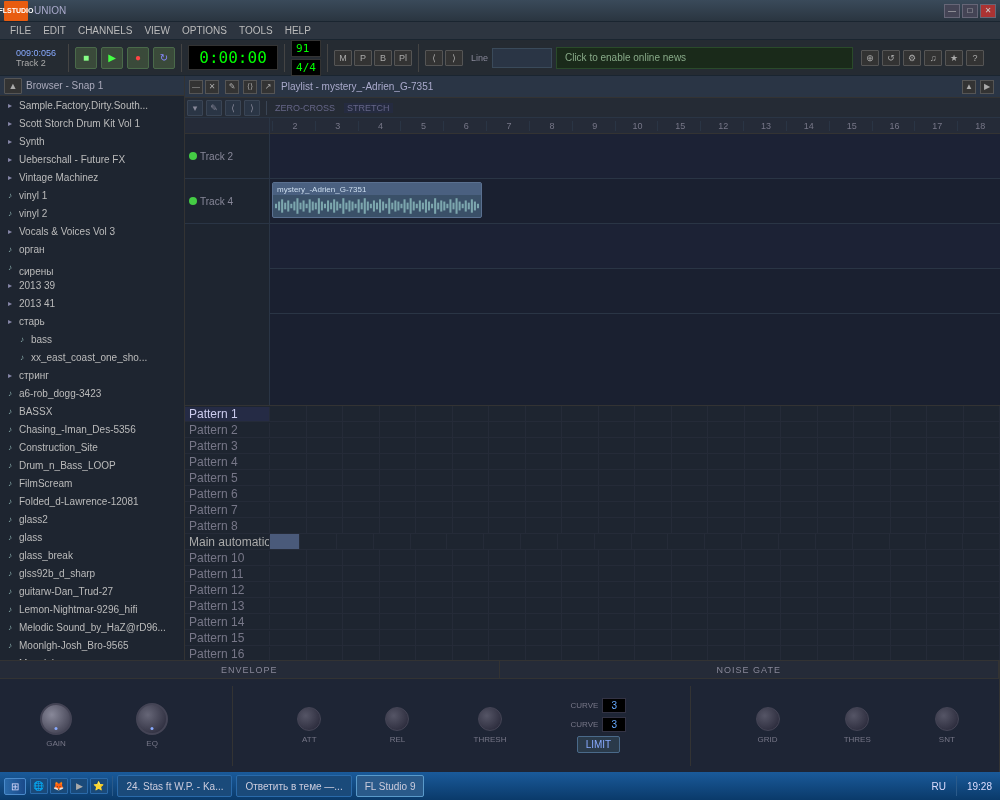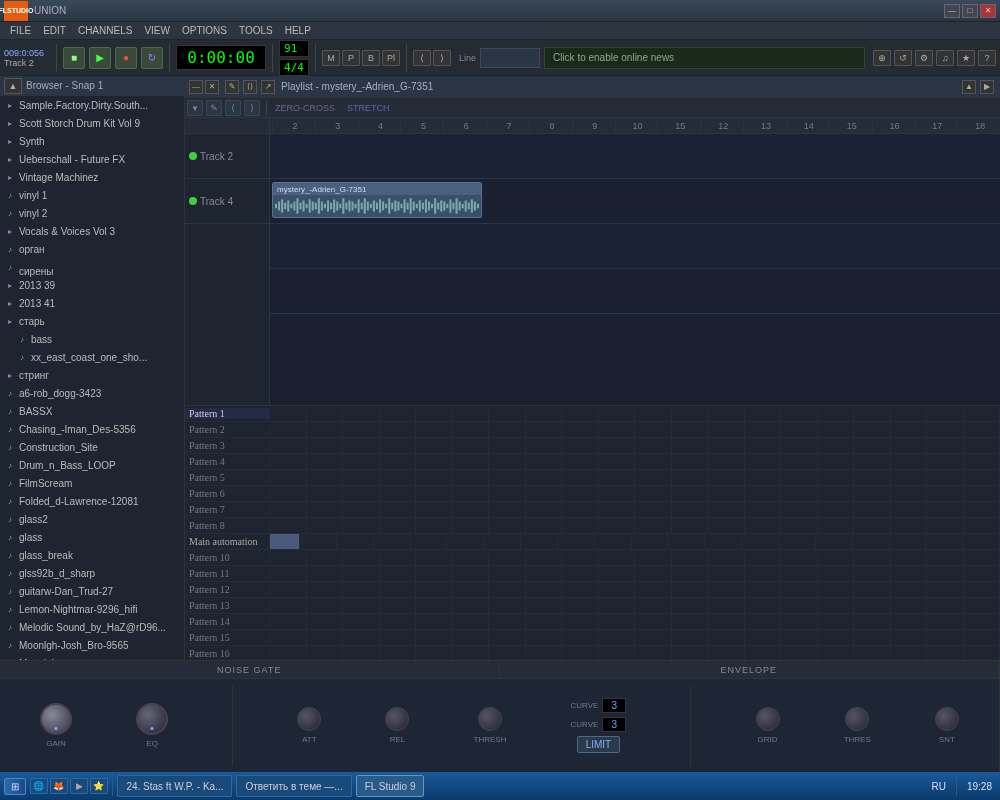--- a/index.html
+++ b/index.html
@@ -27,21 +27,21 @@
       border-bottom: 1px solid #1a2530;
     }
     .menu-item { color: #bbb; font-size: 10px; padding: 0 6px; cursor: pointer; height: 100%; display: flex; align-items: center; }
 
     
     #toolbar {
       height: 36px;
       background: #252b32;
       display: flex;
       align-items: center;
-      padding: 2px 4px;
+      padding: 2px 16px;
       gap: 4px;
       border-bottom: 1px solid #1a2530;
     }
     .transport-btn {
       width: 22px; height: 22px; background: #3a4a3a; border: 1px solid #4a6a4a;
       display: flex; align-items: center; justify-content: center; cursor: pointer; color: #8f8;
       font-size: 10px; border-radius: 2px;
     }
     .time-display {
       background: #000; color: #0f0; font-family: monospace; font-size: 16px;
@@ -171,22 +171,21 @@
       display: flex;
       flex-direction: column;
       overflow: hidden;
     }
     #pattern-list { overflow-y: auto; flex: 1; }
     .pattern-row {
       display: flex;
       align-items: center;
       height: 16px;
       border-bottom: 1px solid #252b38;
-      font-size: 10px;
-      font-family: Liberation Serif, serif;
+      font-size: 12px;
     }
     .pattern-label {
       width: 85px;
       padding: 0 4px;
       color: #778;
       flex-shrink: 0;
       border-right: 1px solid #252b38;
       white-space: nowrap;
       overflow: hidden;
     }
@@ -368,21 +367,21 @@
       <span class="browser-title" style="margin-left:4px;">Browser - Snap 1</span>
     </div>
     <div id="sidebar-list">
 
     <div class="sidebar-item">
           <span class="item-icon" style="color: rgb(136, 136, 170);">▸</span>
           <span style="overflow: hidden; white-space: nowrap; text-overflow: ellipsis;">Sample.Factory.Dirty.South...</span>
         </div>
         <div class="sidebar-item">
           <span class="item-icon" style="color: rgb(136, 136, 170);">▸</span>
-          <span style="overflow: hidden; white-space: nowrap; text-overflow: ellipsis;">Scott Storch Drum Kit Vol 9</span>
+          <span style="overflow: hidden; white-space: nowrap; text-overflow: ellipsis;">Scott Storch Drum Kit Vol 1</span>
         </div>
         <div class="sidebar-item">
           <span class="item-icon" style="color: rgb(136, 136, 170);">▸</span>
           <span style="overflow: hidden; white-space: nowrap; text-overflow: ellipsis;">Synth</span>
         </div>
         <div class="sidebar-item">
           <span class="item-icon" style="color: rgb(136, 136, 170);">▸</span>
           <span style="overflow: hidden; white-space: nowrap; text-overflow: ellipsis;">Ueberschall - Future FX</span>
         </div>
         <div class="sidebar-item">
@@ -1152,22 +1151,22 @@
         </div>
     </div>
 
   </div>
 
 </div>
 
 <div id="bottom-panel" style="height:112px;position:absolute;bottom:28px;left:0;right:0;background:#1a2030;border-top:1px solid #333;display:flex;">
   <div id="bottom-left" style="flex:1;background:#1e2535;border-right:1px solid #333;display:flex;flex-direction:column;">
     <div id="bottom-labels" style="height:18px;background:#252b38;display:flex;border-bottom:1px solid #333;">
+      <div class="bottom-section-label">ENVELOPE</div>
       <div class="bottom-section-label">NOISE GATE</div>
-      <div class="bottom-section-label">ENVELOPE</div>
     </div>
     <div id="bottom-controls" style="flex:1;display:flex;align-items:center;justify-content:space-around;padding:4px 8px;">
 
       <div class="knob-group">
         <div class="knob active">
             <div class="knob-dot"></div>
           </div>
         <span class="knob-label">GAIN</span>
       </div>
       <div class="knob-group">

